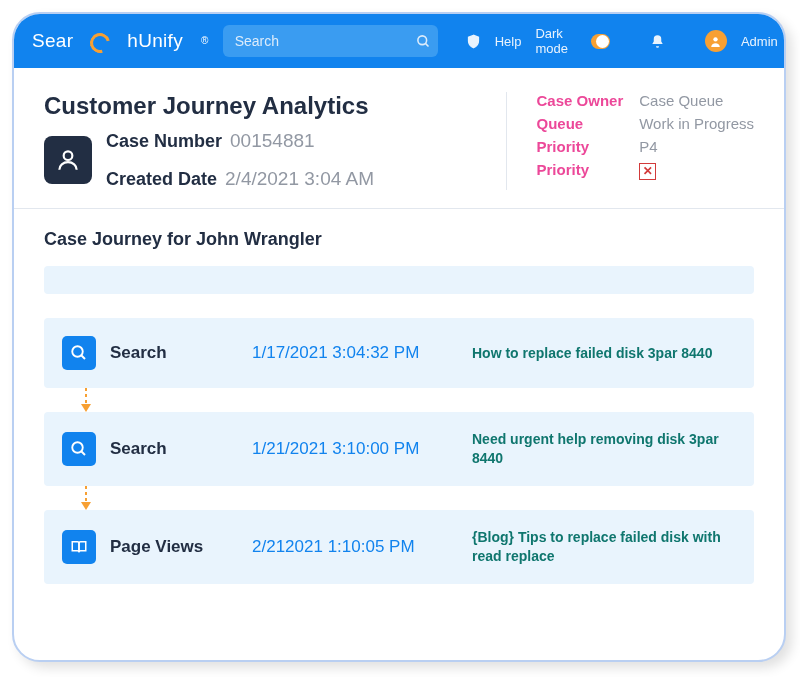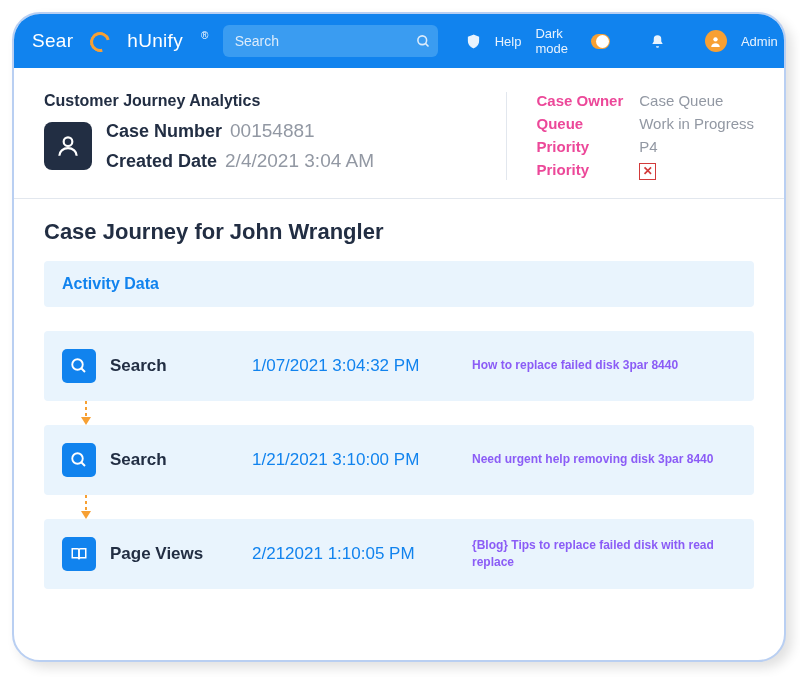--- a/index.html
+++ b/index.html
@@ -26,21 +26,21 @@
     height: 54px;
     display: flex;
     align-items: center;
     padding: 0 18px;
     gap: 14px;
     color: #fff;
     font-size: 13px;
   }
   .logo {
     display: flex;
-    align-items: center;
+    align-items: flex-end;
     gap: 16px;
     font-size: 19px;
     font-weight: 500;
     letter-spacing: 0.3px;
   }
   .logo .c-icon {
     display: inline-block;
     width: 20px; height: 20px;
     border: 3px solid #f7a033;
     border-right-color: transparent;
@@ -90,31 +90,31 @@
   .bell-icon, .shield-icon, .chevron-icon { width: 15px; height: 15px; fill: #e9f3fd; }
   .chevron-icon { width: 11px; height: 11px; }
 
   .header-panel {
     display: flex;
     padding: 24px 30px 18px 30px;
     border-bottom: 1px solid #e2e7ee;
   }
   .header-left { flex: 1; }
   .page-title {
-    font-size: 16px;
+    font-size: 24px;
     font-weight: 700;
     color: #222e43;
     margin-bottom: 10px;
   }
   .case-row { display: flex; align-items: center; gap: 14px; }
   .case-badge {
     width: 48px; height: 48px; border-radius: 8px;
     background: #222e43; display: flex; align-items: center; justify-content: center;
   }
-  .case-fields { display: flex; flex-direction: column; gap: 8px; }
+  .case-fields { display: flex; flex-direction: column; gap: 16px; }
   .case-field { display: flex; align-items: baseline; gap: 8px; font-size: 18px; }
   .case-field .lbl { font-weight: 700; color: #222e43; }
   .case-field .val { color: #9298a3; font-size: 19px; }
 
   .header-right {
     border-left: 1px solid #e2e7ee;
     padding-left: 30px;
     font-size: 15px;
     display: grid;
     grid-template-columns: auto auto;
@@ -129,21 +129,21 @@
     border: 1.5px solid #d23a3a; align-items: center; justify-content: center;
     color: #d23a3a; font-weight: 700; font-size: 12px; line-height: 1;
   }
 
   .journey {
     padding: 12px 30px 20px 30px;
     flex: 1;
     overflow: auto;
   }
   .journey-title {
-    font-size: 22px;
+    font-size: 18px;
     font-weight: 700;
     color: #222e43;
     margin: 8px 0 16px 0;
   }
   .thead {
     background: #e9f4fd;
     border-radius: 4px;
     display: grid;
     grid-template-columns: 180px 210px 1fr;
     padding: 14px 18px;
@@ -171,21 +171,21 @@
     width: 2px;
   }
   .connector svg { display: block; }
   .act-type { display: flex; align-items: center; gap: 14px; }
   .act-icon {
     width: 34px; height: 34px; border-radius: 5px;
     background: #1183ee; display: flex; align-items: center; justify-content: center;
   }
   .act-label { font-size: 17px; font-weight: 600; color: #222e43; }
   .act-time { font-size: 17px; color: #1183ee; }
-  .act-data { font-size: 12px; font-weight: 700; color: #8b5cf6; line-height: 1.35; }
+  .act-data { font-size: 14px; font-weight: 700; color: #0f766e; line-height: 1.35; }
 </style>
 </head>
 <body>
 
 <div class="window">
 
   <div class="topbar">
     <div class="logo">
       <span>Sear</span>
       <span class="c-icon"></span>
@@ -263,34 +263,33 @@
       <div class="v">P4</div>
       <div class="k">Priority</div>
       <div class="v"><span class="x-box">✕</span></div>
     </div>
   </div>
 
   <div class="journey">
     <div class="journey-title">Case Journey for John Wrangler</div>
 
     <div class="thead">
-      <div>Activity Data</div>
     </div>
 
     <div class="trow">
       <div class="act-type">
         <div class="act-icon">
           <svg width="18" height="18" viewBox="0 0 24 24" fill="none" stroke="#fff" stroke-width="2.5">
               <circle cx="10" cy="10" r="7"></circle>
               <line x1="20" y1="20" x2="15" y2="15"></line>
             </svg>
         </div>
         <span class="act-label">Search</span>
       </div>
-      <div class="act-time">1/07/2021  3:04:32 PM</div>
+      <div class="act-time">1/17/2021  3:04:32 PM</div>
       <div class="act-data">How to replace failed disk 3par 8440</div>
     </div>
 
     <div class="trow">
       <div class="connector">
         <svg width="12" height="24" viewBox="0 0 12 24">
             <line x1="6" y1="0" x2="6" y2="16" stroke="#f7a033" stroke-width="2" stroke-dasharray="3 3"></line>
             <polygon points="6,24 1,16 11,16" fill="#f7a033"></polygon>
           </svg>
       </div>

